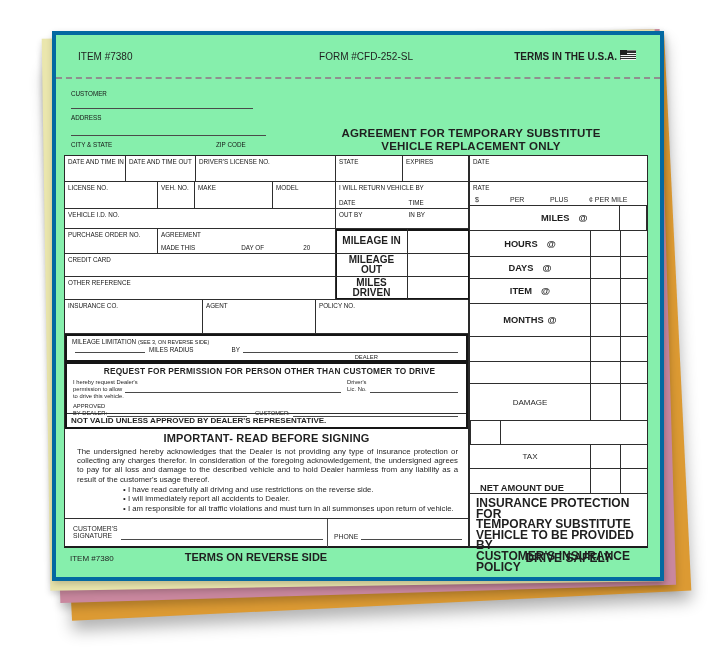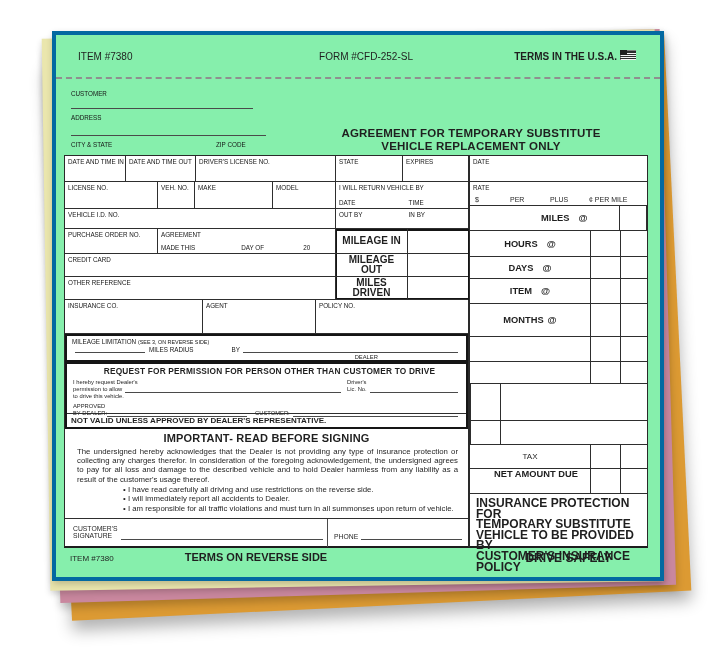--- a/index.html
+++ b/index.html
@@ -67,21 +67,21 @@
   .sig-lab{font-size:6.8px;line-height:7.6px;}
   .phone-cell{flex:1;display:flex;align-items:flex-end;border-left:1px solid #4a4a4a;padding:0 6px 7px 6px;box-sizing:border-box;}
   .phone-lab{font-size:6.8px;}
 
   
   .gr-row{display:flex;box-sizing:border-box;border-bottom:1px solid #2e2e2e;position:relative;flex:0 0 auto;}
   .m-label{width:120px;display:flex;align-items:center;justify-content:center;gap:9px;font-weight:bold;font-size:9.3px;box-sizing:border-box;}
   .m-c1{width:30px;border-left:1px solid #2e2e2e;box-sizing:border-box;}
   .m-c2{flex:1;border-left:1px solid #2e2e2e;box-sizing:border-box;}
   .sum-label{width:120px;display:flex;align-items:center;justify-content:center;font-size:8px;box-sizing:border-box;}
-  .net-label{width:120px;display:flex;align-items:flex-start;font-weight:bold;font-size:9.3px;padding-left:24px;box-sizing:border-box;}
+  .net-label{width:120px;display:flex;align-items:flex-end;font-weight:bold;font-size:9.3px;padding-left:10px;box-sizing:border-box;}
   .rate-hdr{position:relative;}
   .rate-hdr .rh-d{position:absolute;left:5px;bottom:2px;font-size:7px;}
   .rate-hdr .rh-per{position:absolute;left:40px;bottom:2px;font-size:7px;}
   .rate-hdr .rh-plus{position:absolute;left:80px;bottom:2px;font-size:7px;}
   .rate-hdr .rh-cpm{position:absolute;left:119px;bottom:2px;font-size:7px;}
   .note-row{padding:4px 2px 0 6px;font-weight:bold;font-size:12px;line-height:10.6px;}
 
   
   .ft-item{position:absolute;left:14px;top:519px;font-size:8px;}
   .ft-terms{position:absolute;left:90px;top:516px;width:220px;text-align:center;font-weight:bold;font-size:11px;}
@@ -312,20 +312,23 @@
         <div class="m-label"></div>
           <div class="m-c1"></div>
           <div class="m-c2"></div>
       </div>
       <div class="gr-row" style="height:22px;">
         <div class="m-label"></div>
           <div class="m-c1"></div>
           <div class="m-c2"></div>
       </div>
       <div class="gr-row" style="height:37px;">
+        <div class="sum-label">
+            <span>DAMAGE</span>
+          </div>
         <div class="m-c1"></div>
         <div class="m-c2"></div>
       </div>
       <div class="gr-row" style="height:24px;">
         <div class="m-c1"></div>
         <div class="m-c2"></div>
       </div>
       <div class="gr-row" style="height:24px;">
         <div class="sum-label">
             <span>TAX</span>

